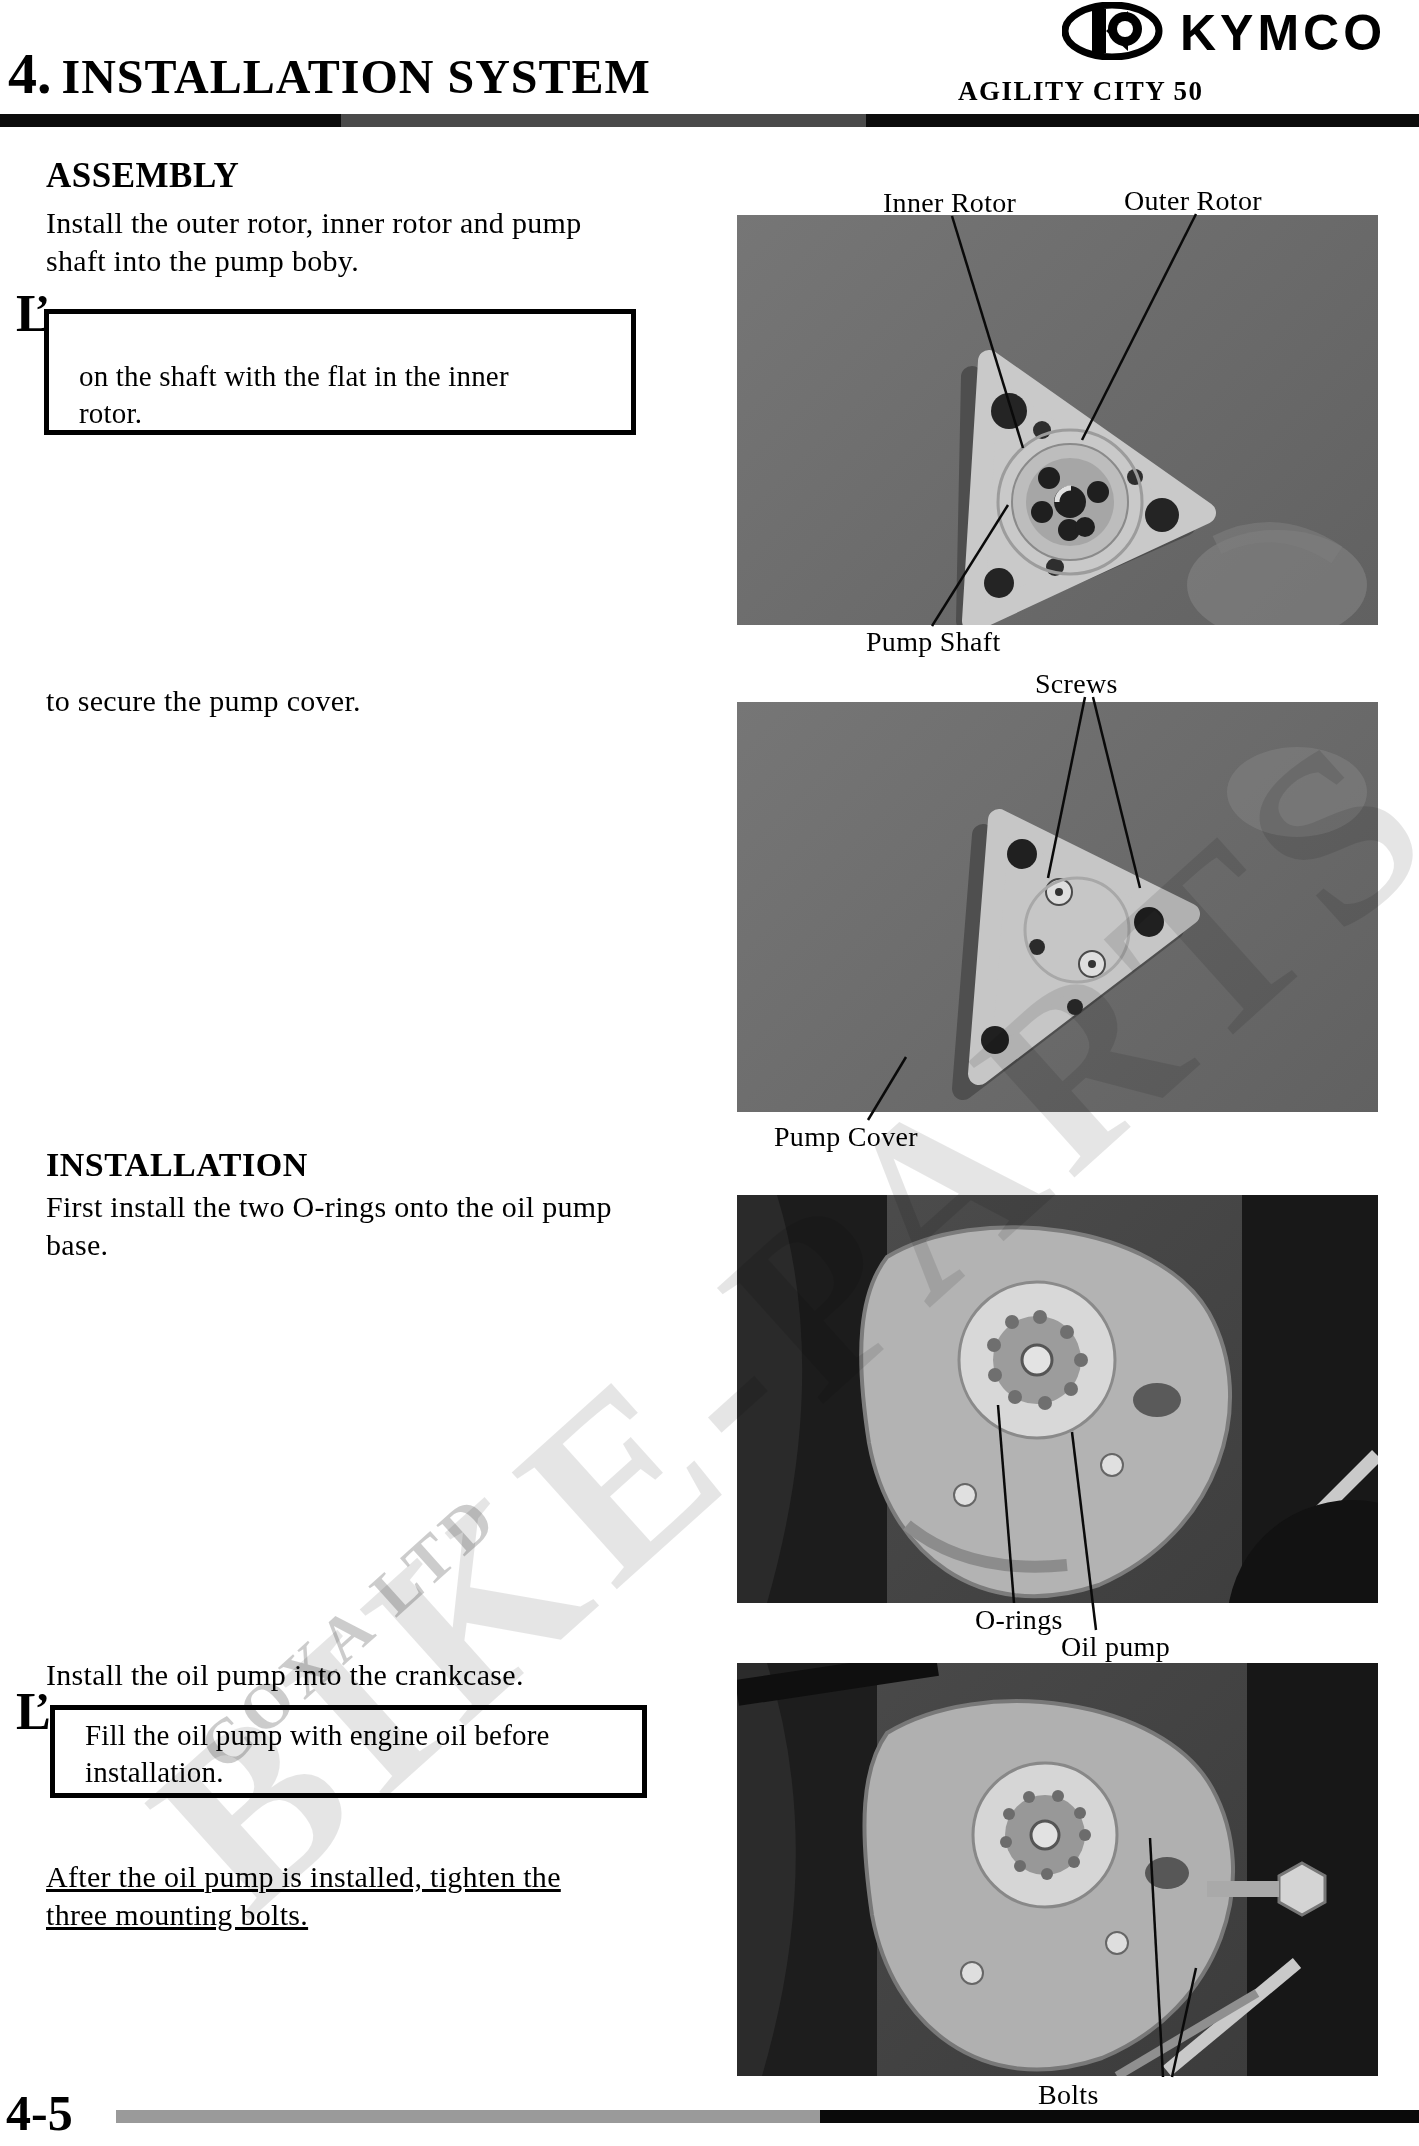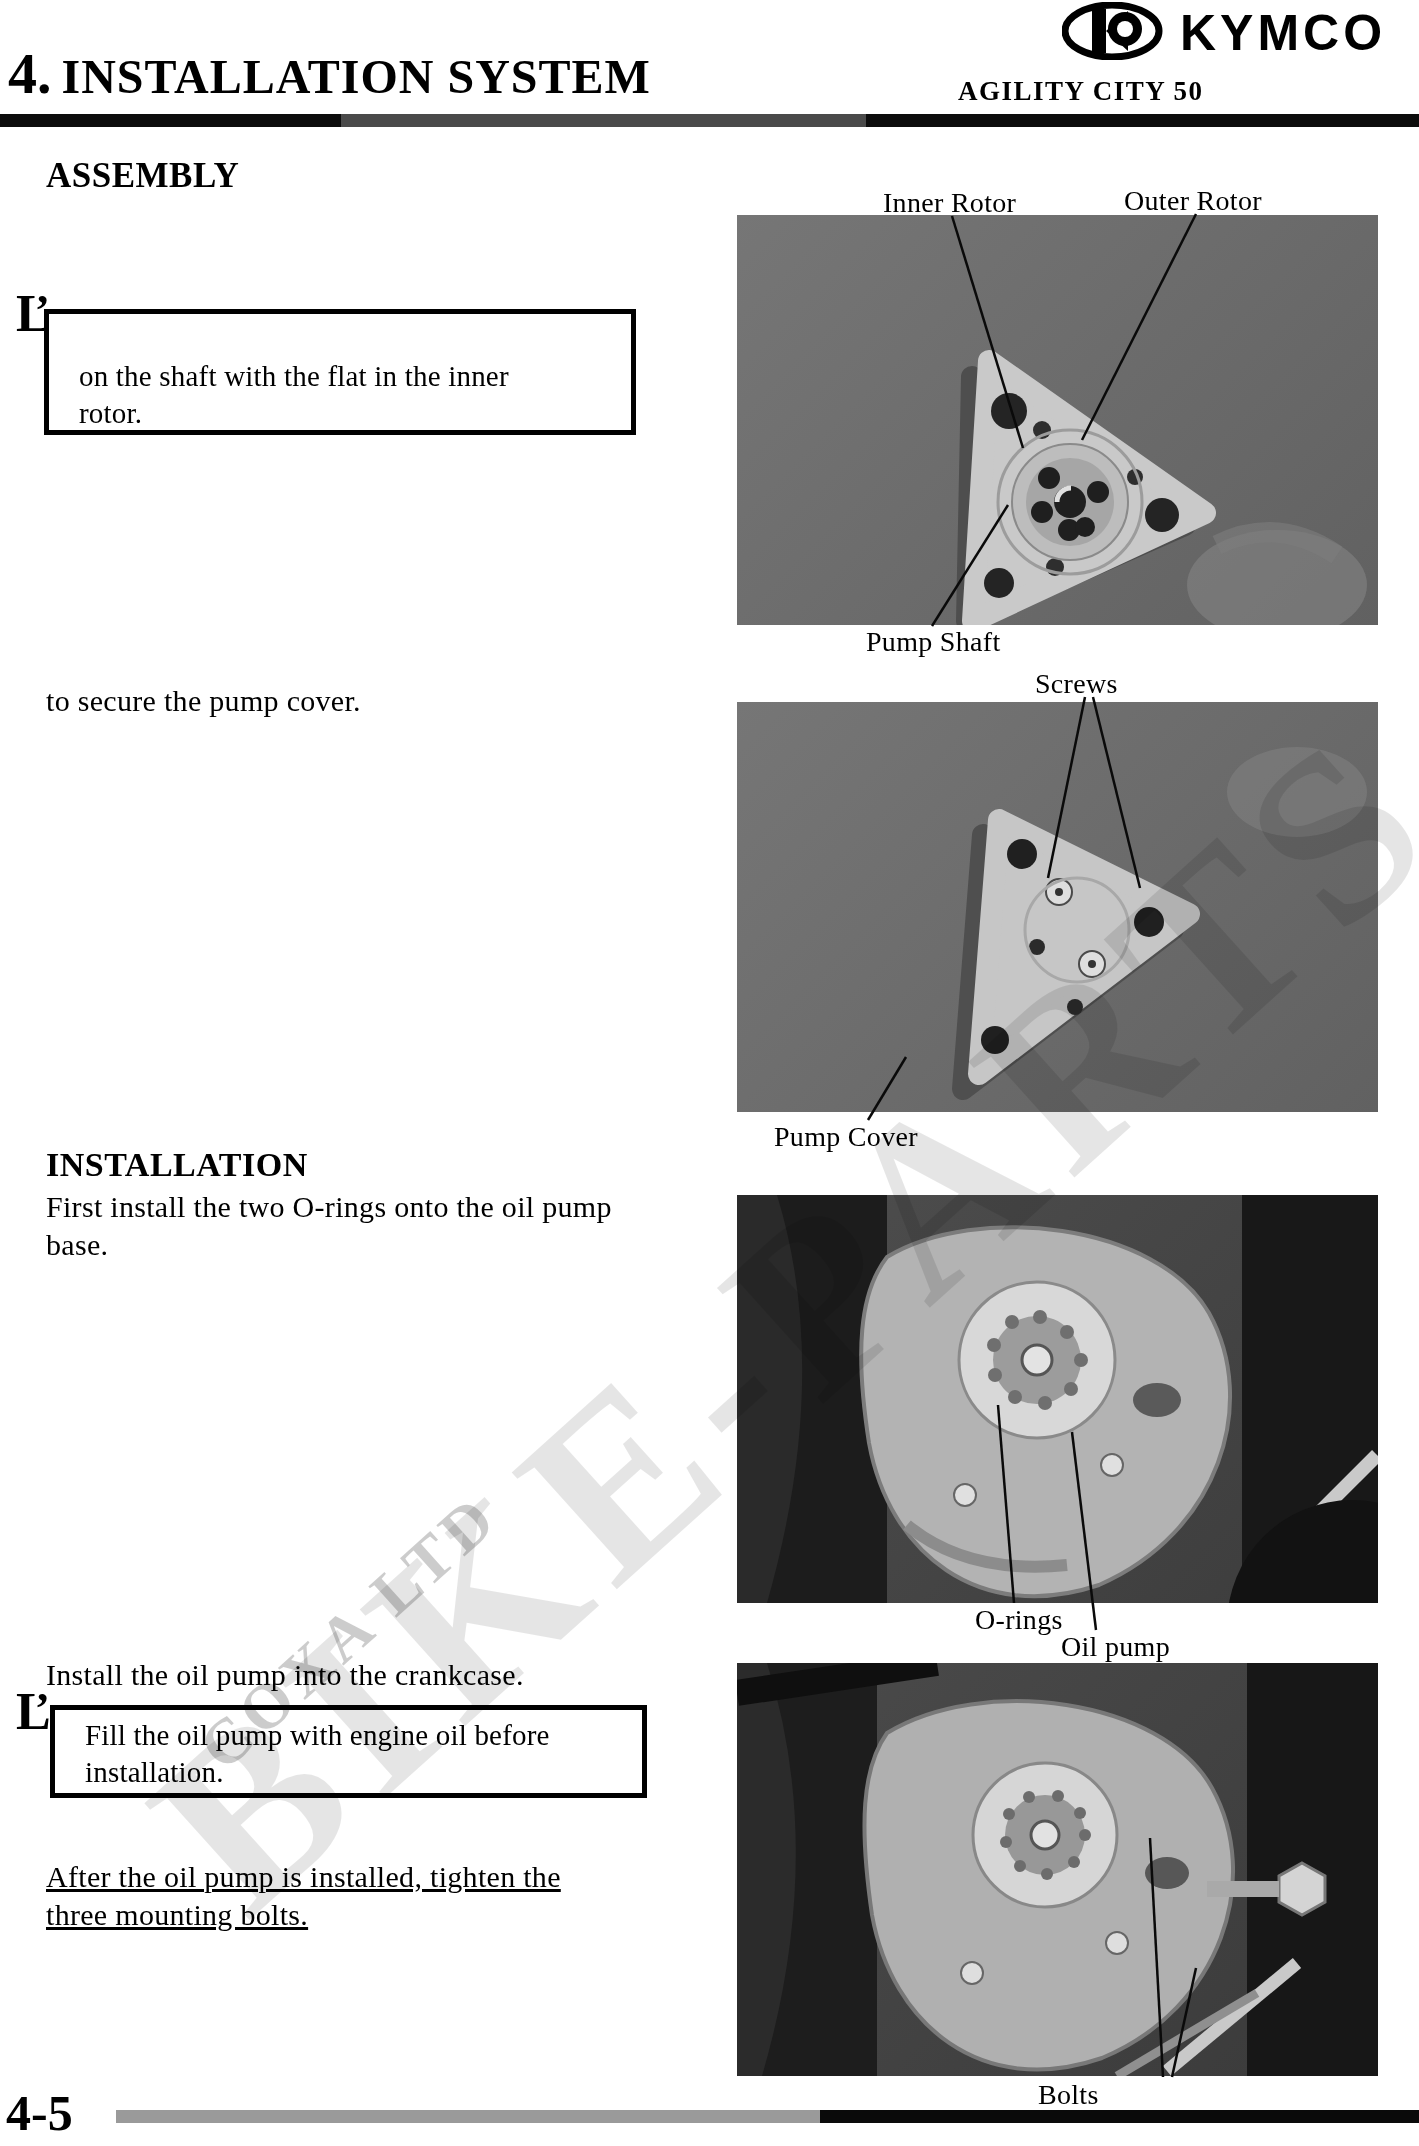--- a/index.html
+++ b/index.html
@@ -69,20 +69,24 @@
     <rect x="30" y="7" width="14" height="44" fill="#000"></rect>
     <path d="M44,29 L66,9 L66,20 L54,29 L66,38 L66,49 Z" fill="#000"></path>
     <circle cx="63" cy="27" r="17" fill="#000"></circle>
     <circle cx="63" cy="27" r="8" fill="#fff"></circle>
   </svg>
   <div class="brand-text">KYMCO</div>
 
   <div class="header-rule"></div>
 
   <div class="h2" style="top:156px;">ASSEMBLY</div>
+  <div class="para" style="top:204px;">
+    <span>Install the outer rotor, inner rotor and pump</span><br>
+    <span>shaft into the pump boby.</span>
+  </div>
   <div class="note-icon" style="top:288px;">Ľ</div>
   <div class="note-box" style="left:44px;top:309px;width:592px;height:126px;">
     <br>
     <span>on the shaft with the flat in the inner</span><br>
     <span>rotor.</span>
   </div>
   <div class="para" style="top:644px;">
     <br>
     <span>to secure the pump cover.</span>
   </div>

